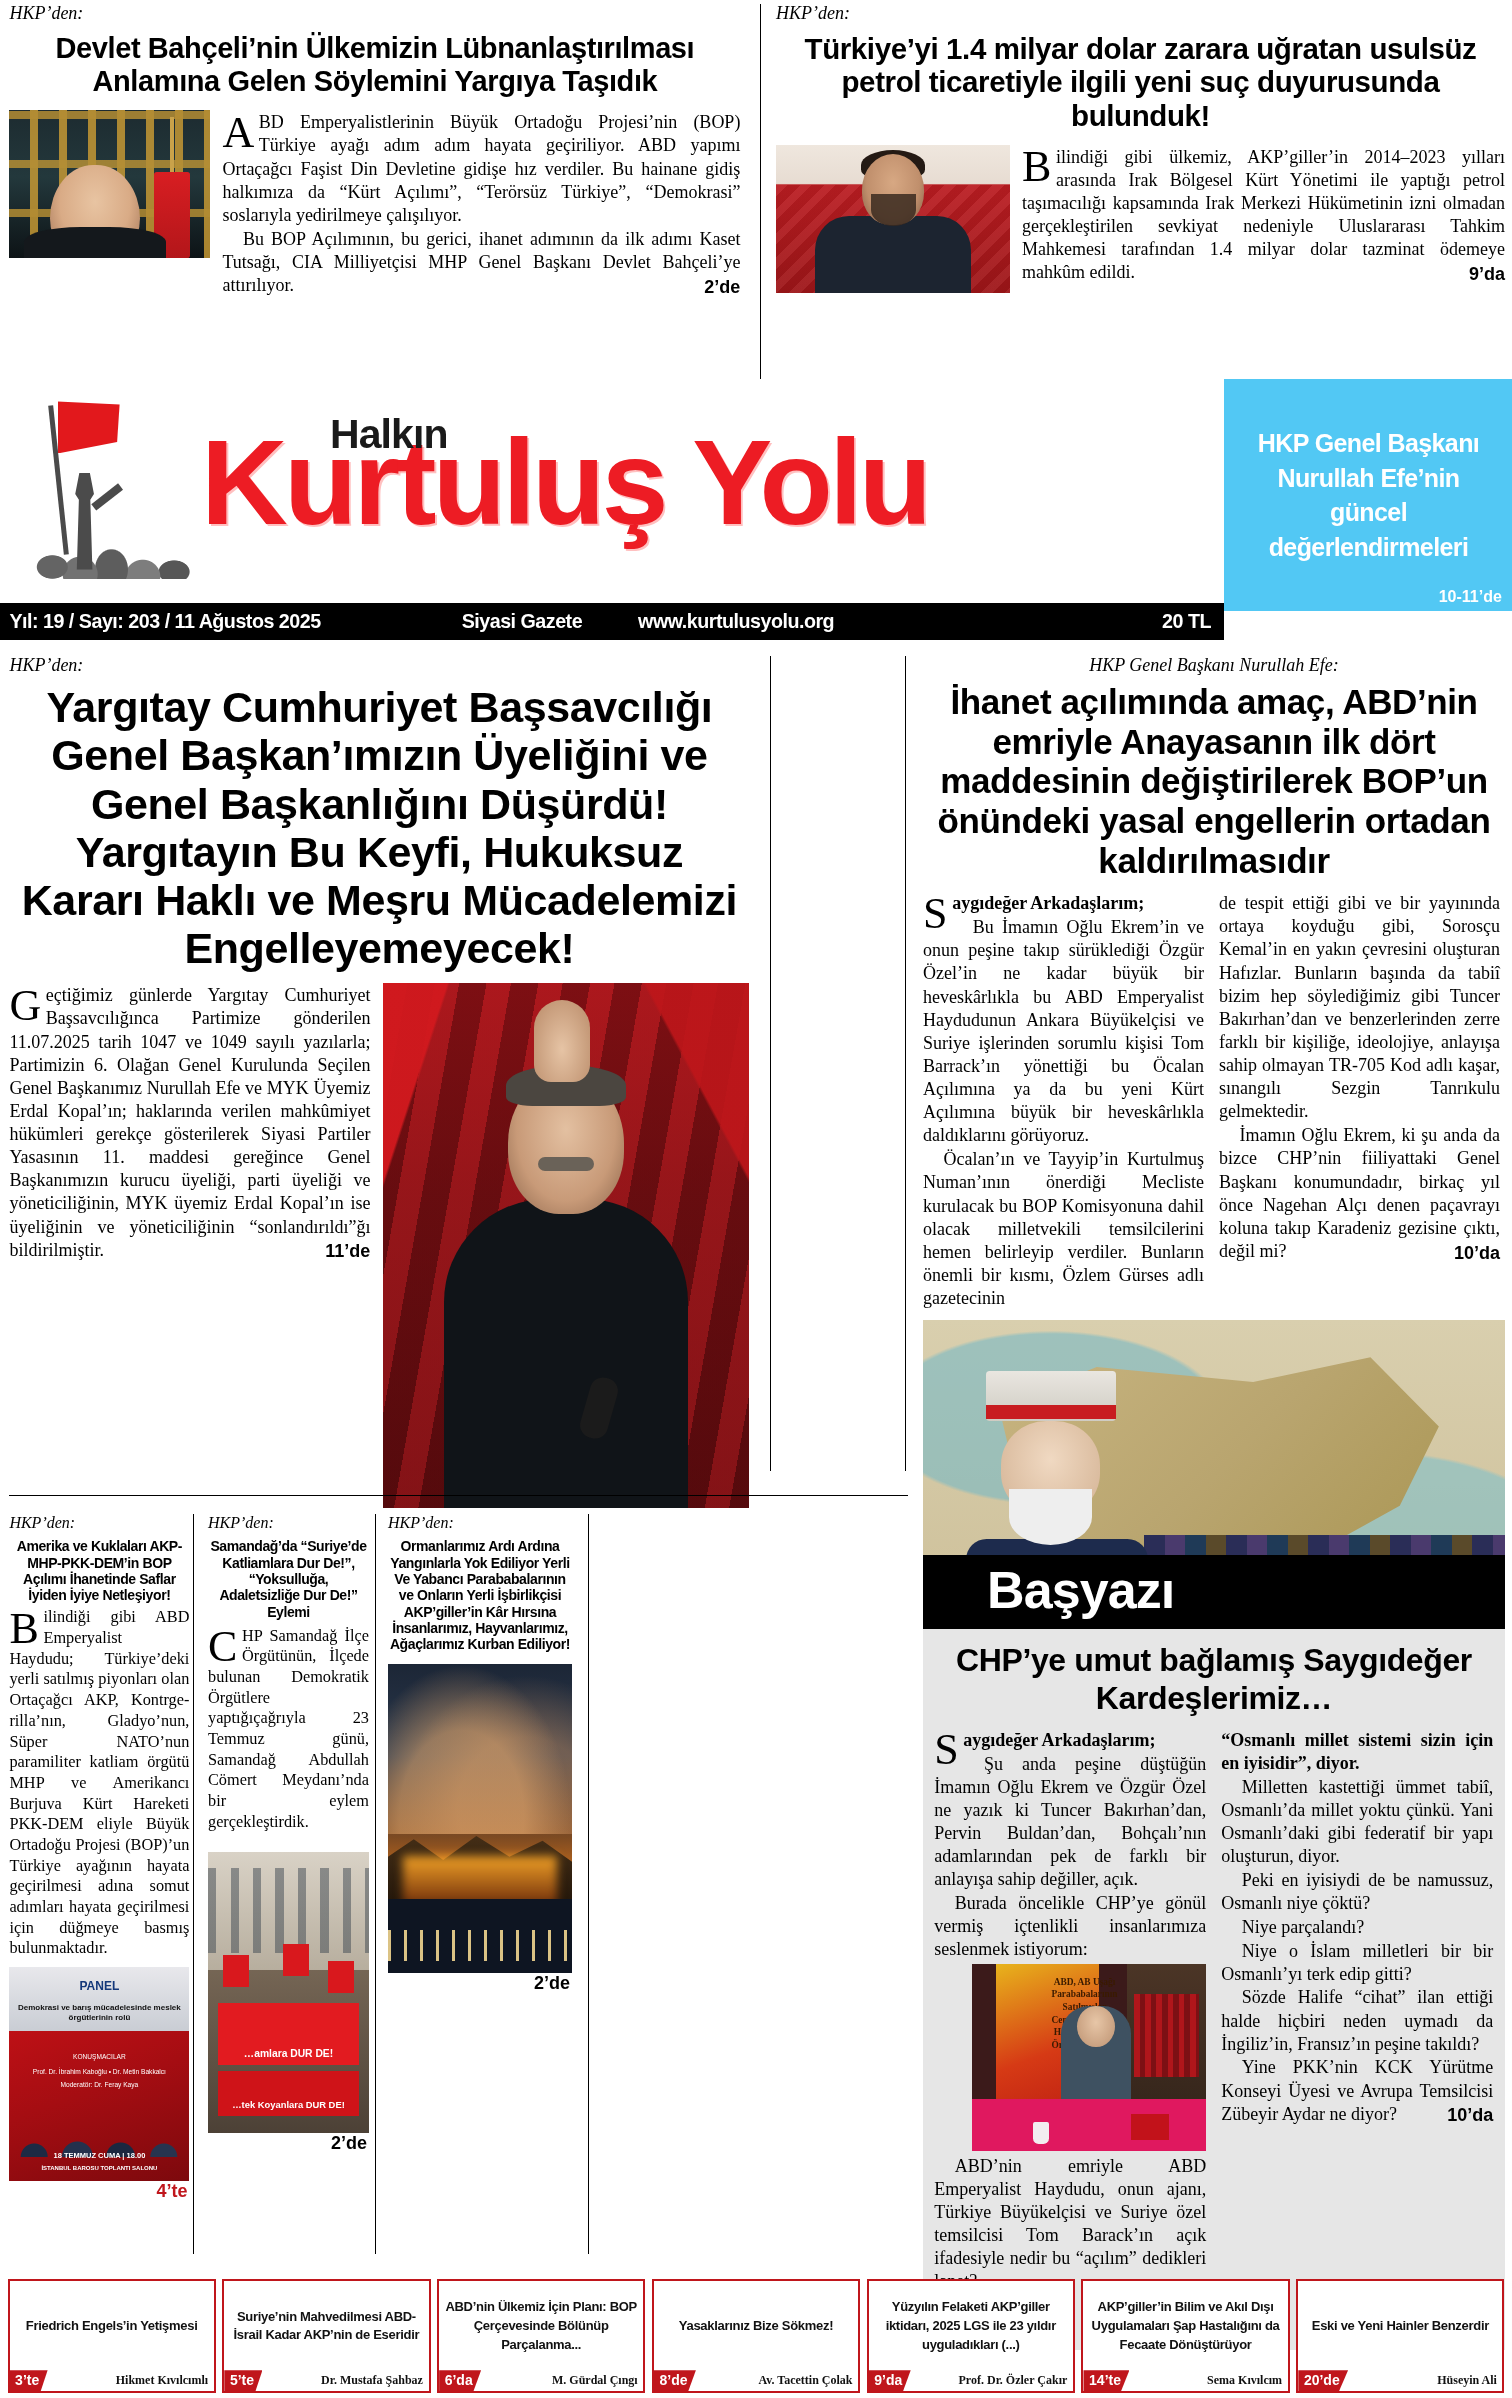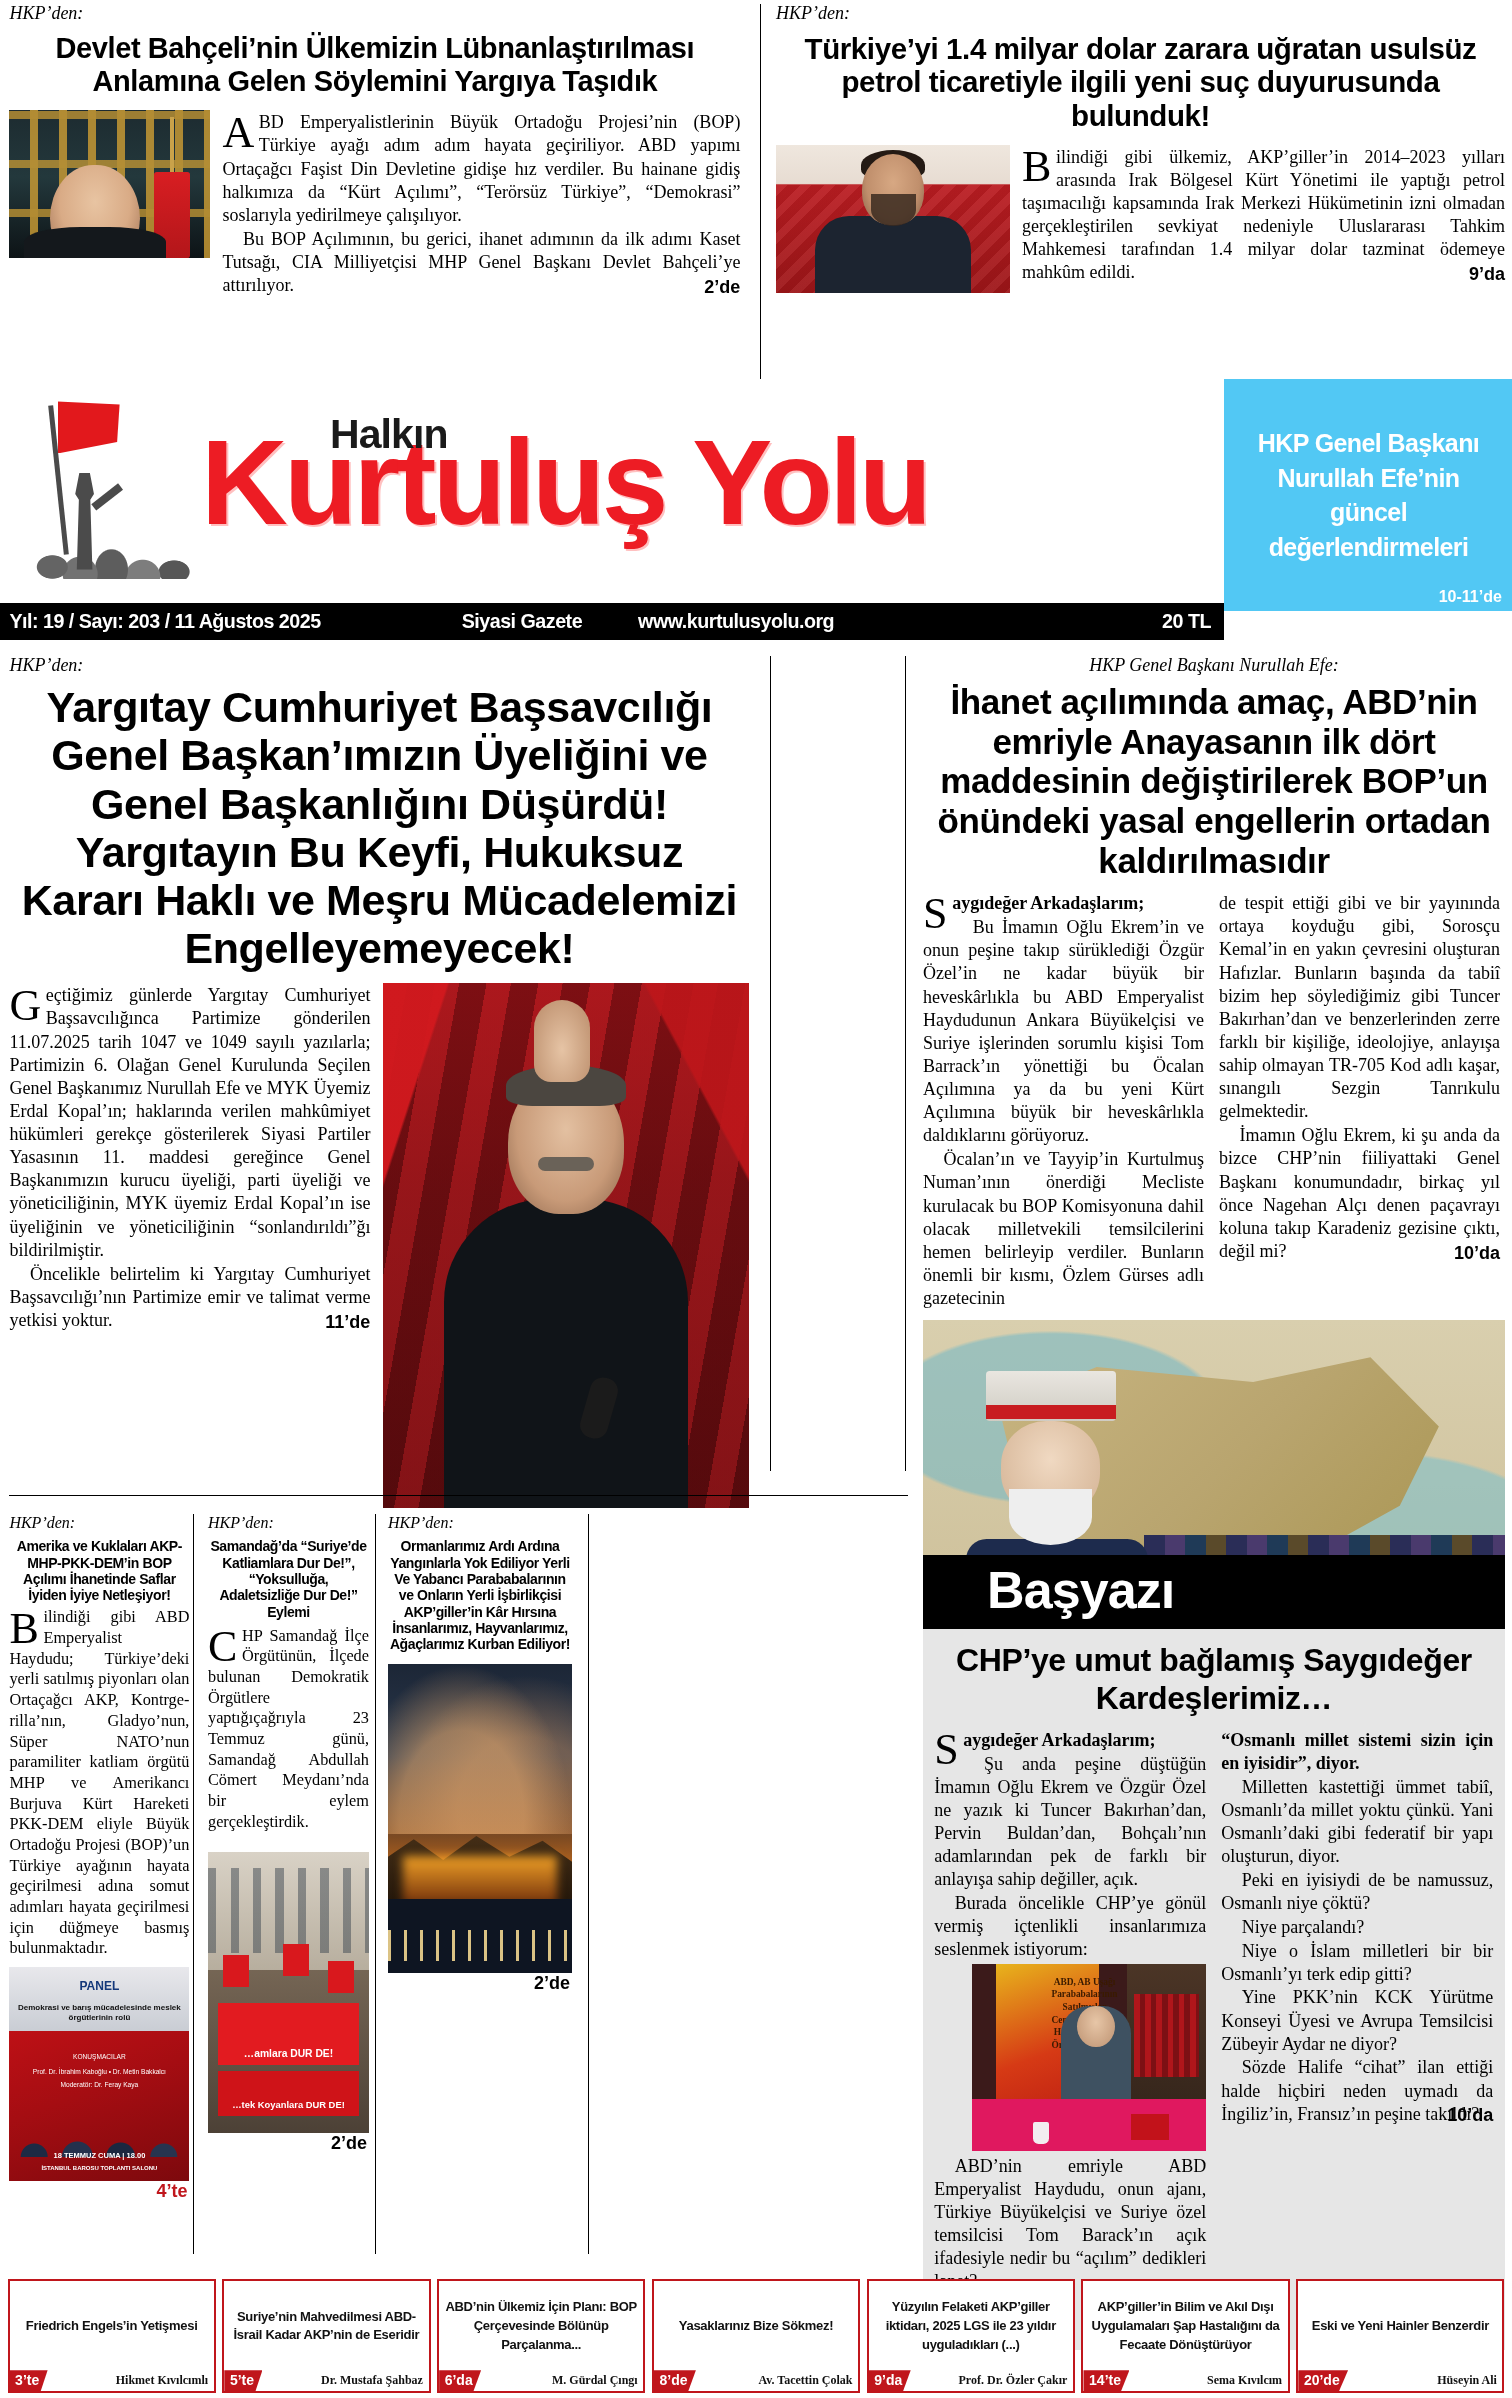--- a/index.html
+++ b/index.html
@@ -368,21 +368,20 @@
 
   <div class="vrule-main"></div>
   <div class="vrule-main2"></div>
 
   <div class="main-left">
     <div class="kicker">HKP’den:</div>
     <div class="hl m-hl">Yargıtay Cumhuriyet Başsavcılığı Genel Başkan’ımızın Üyeliğini ve Genel Başkanlığını Düşürdü! Yargıtayın Bu Keyfi, Hukuksuz Kararı Haklı ve Meşru Mücadelemizi Engelleyemeyecek!</div>
     <div class="m-flex" style="height:525px;">
       <div class="m-col body-txt">
         <p class="first dropcap">Geçtiğimiz günlerde Yargıtay Cumhuriyet Başsavcılığınca Partimize gönderilen 11.07.2025 tarih 1047 ve 1049 sayılı yazılarla; Partimizin 6. Olağan Genel Kurulunda Seçilen Genel Başkanımız Nurullah Efe ve MYK Üyemiz Erdal Kopal’ın; haklarında verilen mahkûmiyet hükümleri gerekçe gösterilerek Siyasi Partiler Yasasının 11. maddesi gereğince Genel Başkanımızın kurucu üyeliği, parti üyeliği ve yöneticiliğinin, MYK üyemiz Erdal Kopal’ın ise üyeliğinin ve yöneticiliğinin “sonlandırıldı”ğı bildirilmiştir.</p>
-        <p>Öncelikle belirtelim ki Yargıtay Cumhuriyet Başsavcılığı’nın Partimize emir ve talimat verme yetkisi yoktur.</p>
         <div style="text-align:right;margin-top:-21.5px;">
           <span class="pageref">11’de</span>
         </div>
       </div>
       <div class="m-photo">
         <div class="flags"></div>
           <div class="man"></div>
           <div class="face"></div>
         <div class="hairm"></div>
           <div class="mous"></div>
@@ -511,22 +510,22 @@
           </div>
           <p>ABD’nin emriyle ABD Emperyalist Haydudu, onun ajanı, Türkiye Büyükelçisi ve Suriye özel temsilcisi Tom Barack’ın açık ifadesiyle nedir bu “açılım” dedikleri lanet?</p>
           <p>Ne diyor bu Barack olacak aşağılık namussuz?</p>
         </div>
         <div class="bz-col body-txt">
           <p class="first" style="font-weight:bold;">“Osmanlı millet sistemi sizin için en iyisidir”, diyor.</p>
           <p>Milletten kastettiği ümmet tabiî, Osmanlı’da millet yoktu çünkü. Yani Osmanlı’daki gibi federatif bir yapı oluşturun, diyor.</p>
           <p>Peki en iyisiydi de be namussuz, Osmanlı niye çöktü?</p>
           <p>Niye parçalandı?</p>
           <p>Niye o İslam milletleri bir bir Osmanlı’yı terk edip gitti?</p>
+          <p>Sözde Halife “cihat” ilan ettiği halde hiçbiri neden uymadı da İngiliz’in, Fransız’ın peşine takıldı?</p>
           <p>Yine PKK’nin KCK Yürütme Konseyi Üyesi ve Avrupa Temsilcisi Zübeyir Aydar ne diyor?</p>
-          <p>Sözde Halife “cihat” ilan ettiği halde hiçbiri neden uymadı da İngiliz’in, Fransız’ın peşine takıldı?</p>
           <div style="text-align:right;margin-top:-21.5px;">
             <span class="pageref">10’da</span>
           </div>
         </div>
       </div>
     </div>
   </div>
 
   <div class="footer">
     <div class="fbox">

